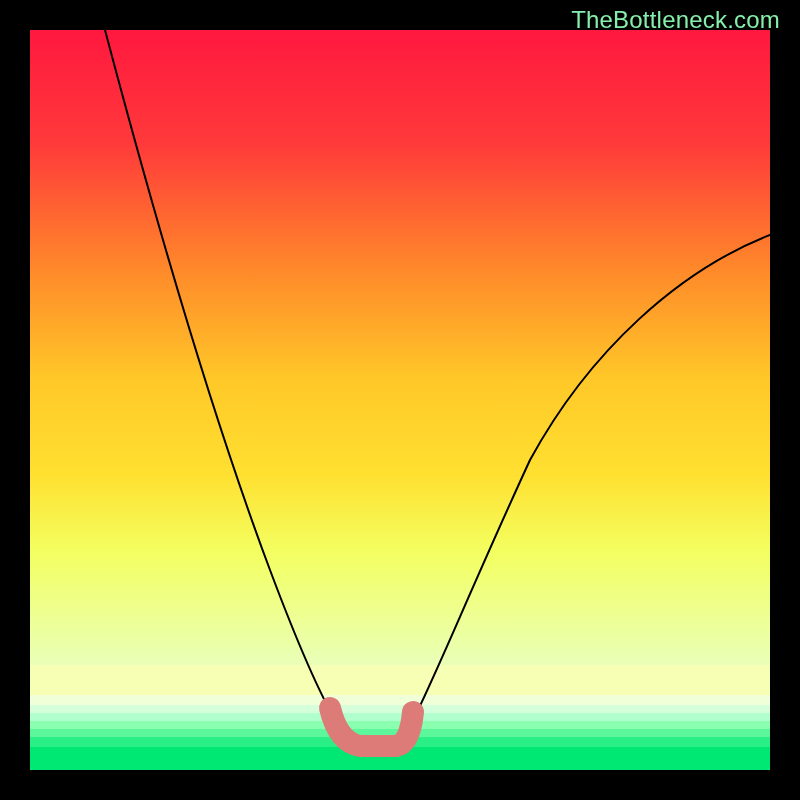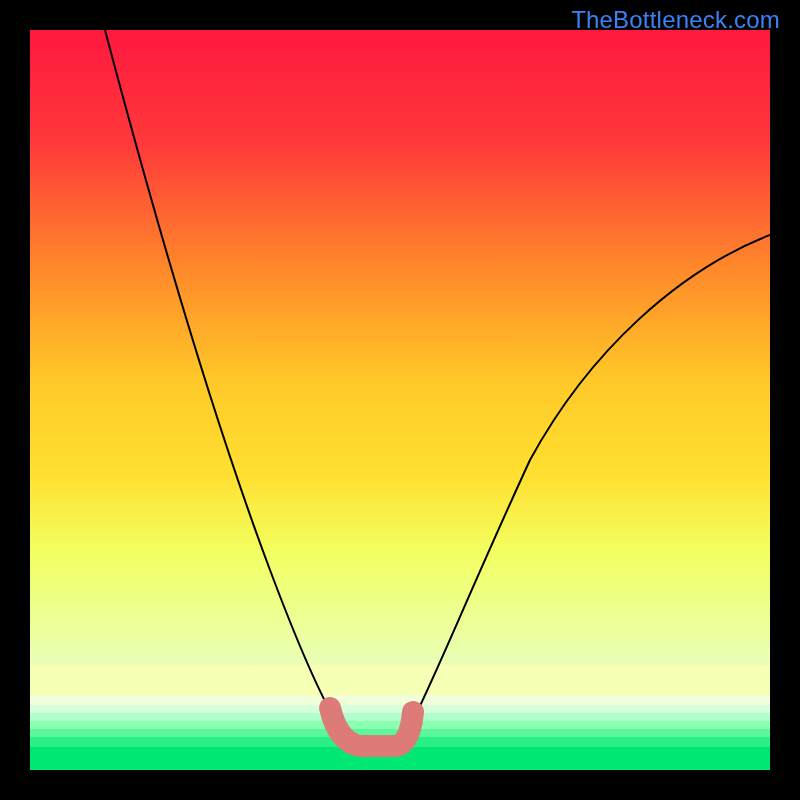--- a/index.html
+++ b/index.html
@@ -16,21 +16,21 @@
     top: 0;
     left: 0;
     width: 800px;
     height: 800px;
     background: #000;
   }
   .watermark {
     position: absolute;
     top: 6px;
     right: 20px;
-    color: #3b82f6;
+    color: #86efac;
     font-size: 24px;
     font-weight: 500;
     letter-spacing: 0.2px;
     z-index: 20;
   }
   .plot-area {
     position: absolute;
     left: 30px;
     top: 30px;
     width: 740px;

